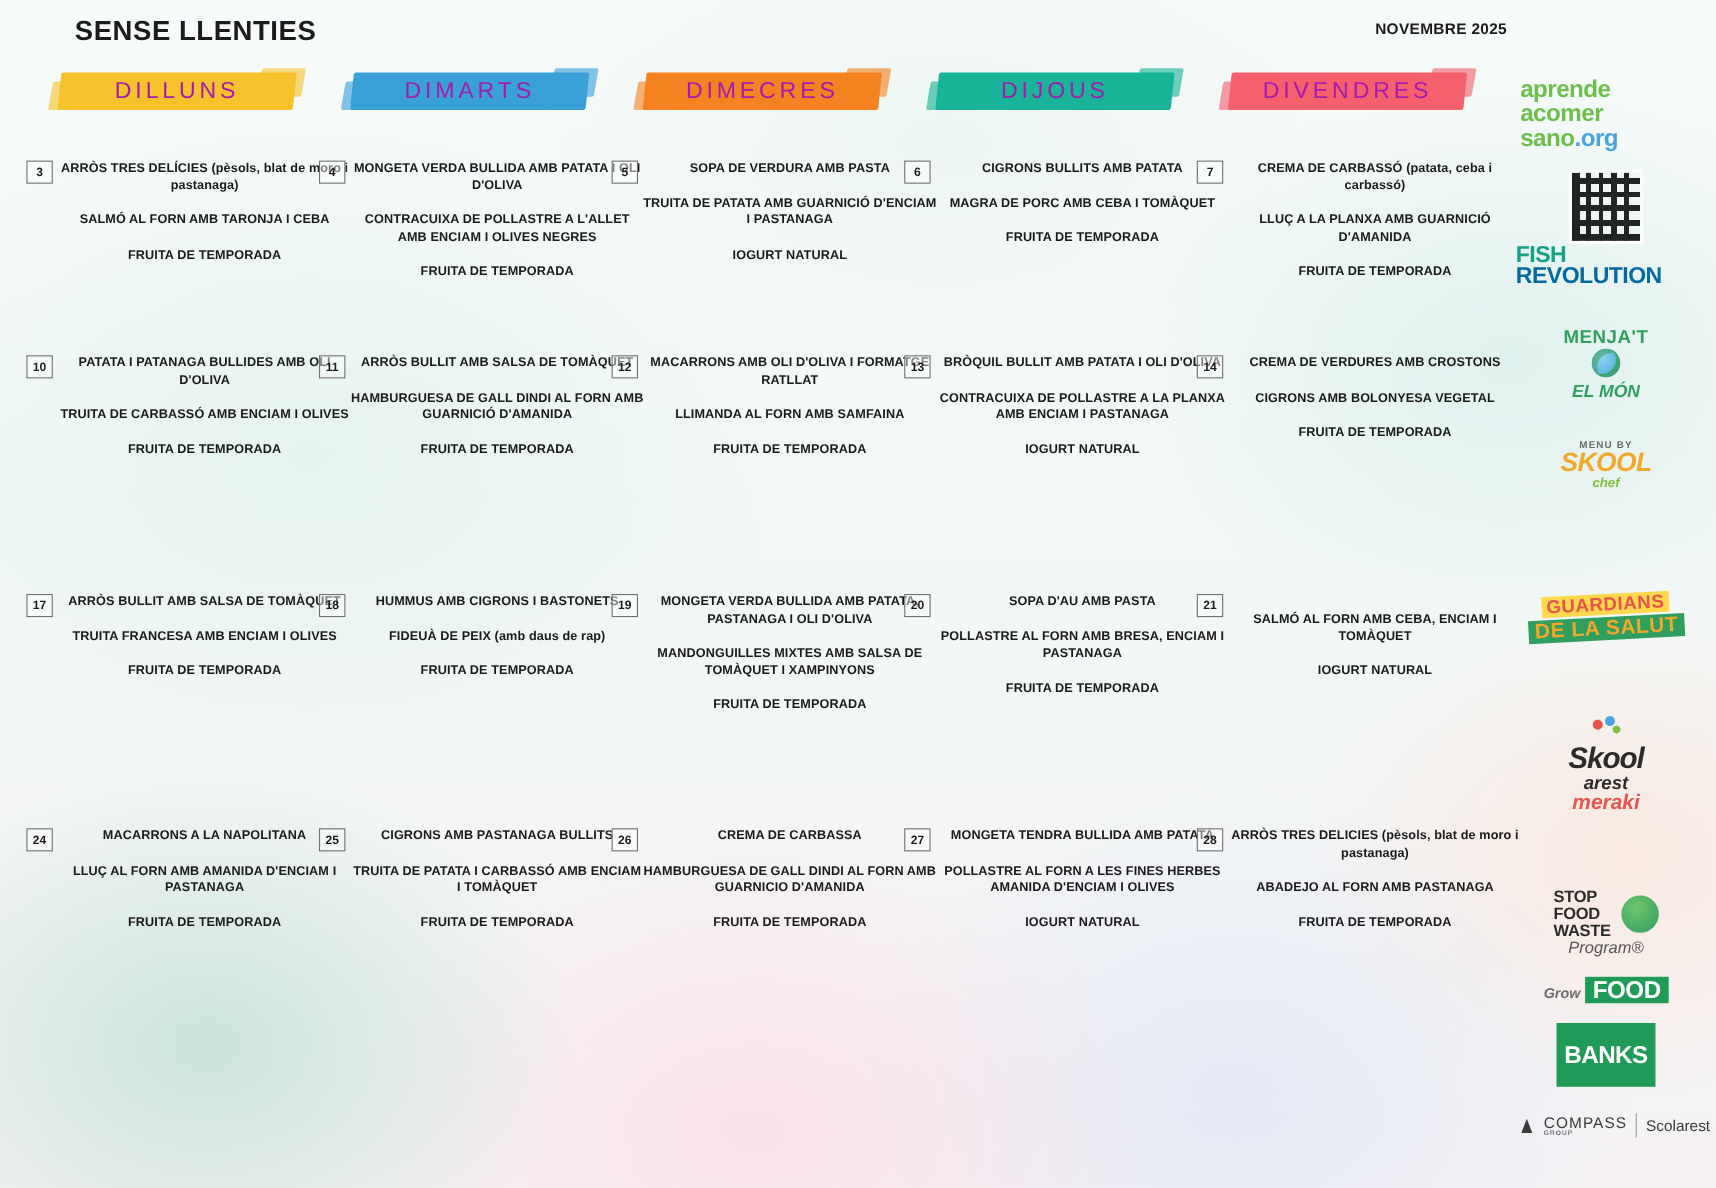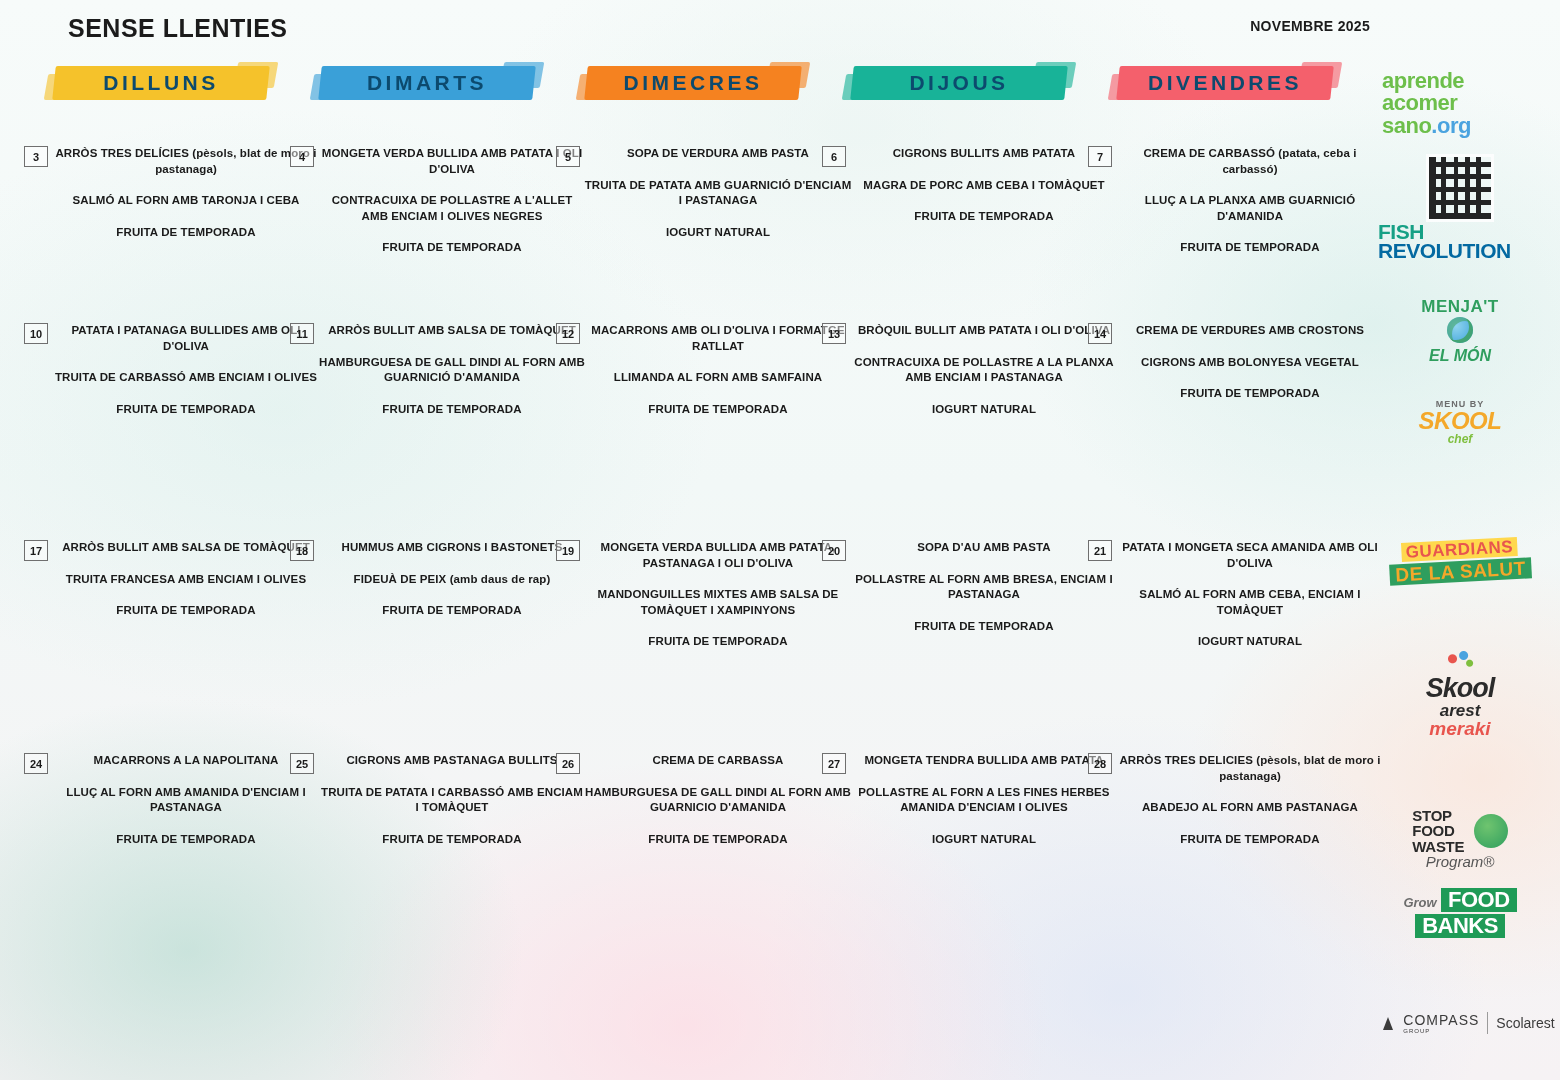--- a/index.html
+++ b/index.html
@@ -95,23 +95,23 @@
     transform: skewX(-10deg);
     opacity: 0.62;
     border-radius: 2px;
   }
   .banner .label {
     position: absolute;
     inset: 0;
     display: flex;
     align-items: center;
     justify-content: center;
-    color: #0c4a6e;
+    color: #a21caf;
     font-size: 21px;
-    font-weight: bold;
+    font-weight: normal;
     letter-spacing: 3.5px;
   }
   .cell {
     position: absolute;
     width: 268px;
   }
   .daynum {
     position: absolute;
     left: -28px;
     top: 0px;
@@ -287,21 +287,21 @@
   }
 
   .foodbanks { text-align: center; line-height: 1; }
   .foodbanks .fb1 { font-size: 13px; font-weight: bold; color: #6d6d6d; font-style: italic;}
   .foodbanks .fb2 {
     font-size: 22px; font-weight: bold; color: #fff; background: #1f9b57;
     padding: 1px 7px; display: inline-block; letter-spacing: -0.5px;
   }
   .foodbanks .fb3 {
     font-size: 22px; font-weight: bold; color: #fff; background: #1f9b57;
-    padding: 1px 7px; display: inline-block; letter-spacing: -0.5px; margin-top: 2px;
+    padding: 18px 7px; display: inline-block; letter-spacing: -0.5px; margin-top: 18px;
   }
 
   .compass {
     position: absolute;
     left: 1378px;
     top: 996px;
     width: 182px;
     display: flex;
     align-items: center;
     gap: 8px;
@@ -443,21 +443,20 @@
         <div class="dish third">FRUITA DE TEMPORADA</div>
       </div>
       <div class="cell" style="left: 850px; top: 540px;">
         <div class="daynum">20</div>
         <div class="dish first">SOPA D'AU AMB PASTA</div>
         <div class="dish second">POLLASTRE AL FORN AMB BRESA, ENCIAM I PASTANAGA</div>
         <div class="dish third">FRUITA DE TEMPORADA</div>
       </div>
       <div class="cell" style="left: 1116px; top: 540px;">
         <div class="daynum">21</div>
-        <div class="dish first">PATATA I MONGETA SECA AMANIDA AMB OLI D'OLIVA</div>
         <div class="dish second">SALMÓ AL FORN AMB CEBA, ENCIAM I TOMÀQUET</div>
         <div class="dish third">IOGURT NATURAL</div>
       </div>
       <div class="cell" style="left: 52px; top: 753px;">
         <div class="daynum">24</div>
         <div class="dish first">MACARRONS A LA NAPOLITANA</div>
         <div class="dish second">LLUÇ AL FORN AMB AMANIDA D'ENCIAM I PASTANAGA</div>
         <div class="dish third">FRUITA DE TEMPORADA</div>
       </div>
       <div class="cell" style="left: 318px; top: 753px;">

